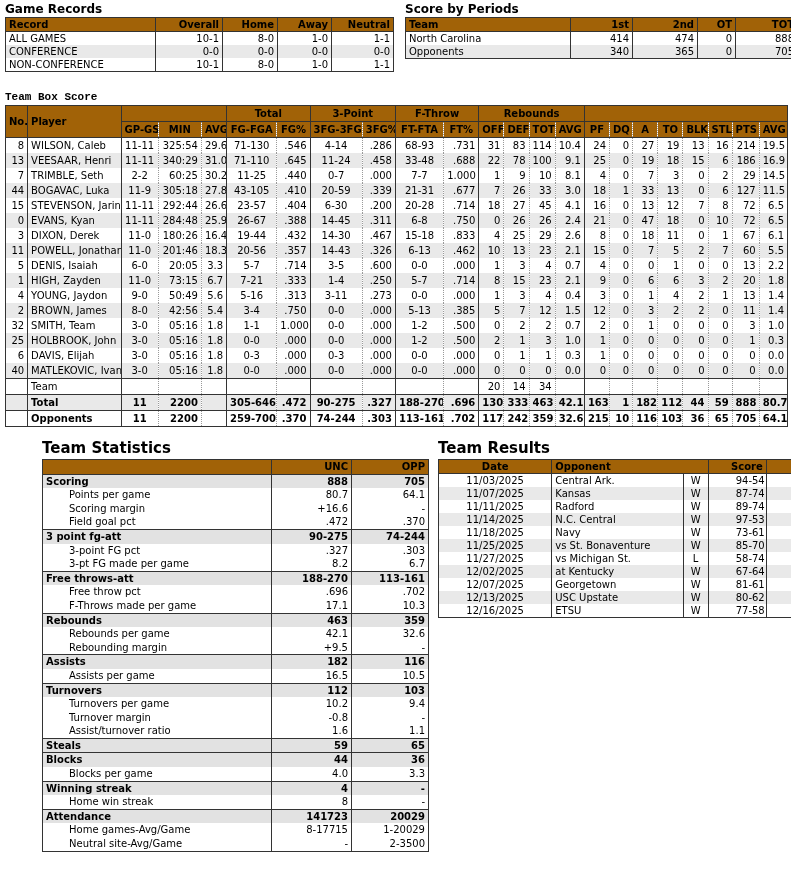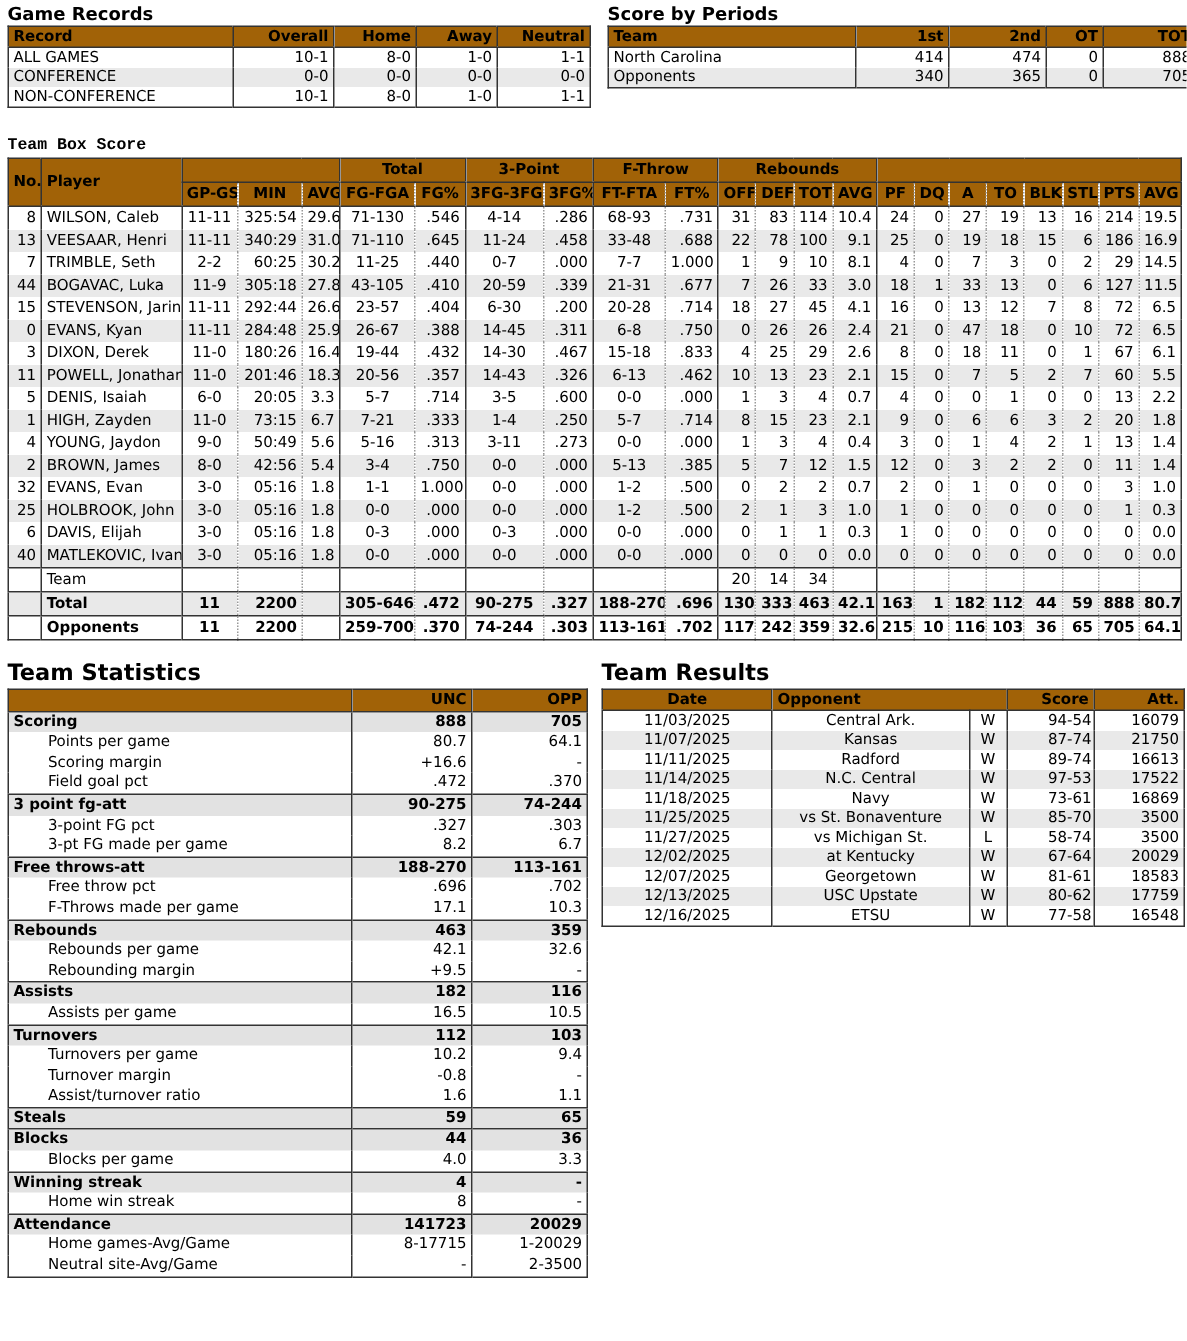--- a/index.html
+++ b/index.html
@@ -1,21 +1,21 @@
 <!DOCTYPE html>
 <html><head>
 <meta charset="utf-8">
 <style>
   html,body{margin:0;padding:0;background:#fff;}
   body{width:791px;height:894px;font-family:"DejaVu Sans","Liberation Sans",sans-serif;color:#000;overflow:hidden;}
   .page{padding:2px 3px 0 5px;}
   .row{display:flex;align-items:flex-start;}
   .top-left{width:389px;margin-right:11px;}
   .top-right{flex:1;}
-  .bot-left{width:386px;margin-right:10px;}
+  .bot-left{width:386px;margin-right:10px;margin-left:37px;}
   .bot-right{flex:1;}
   .section-title{font-weight:bold;font-size:12px;line-height:14px;margin:0 0 1px 0;}
   .mid-title{font-size:11px;margin-top:18px;font-family:Liberation Mono, monospace;}
   .big-title{font-size:15px;line-height:17px;margin-top:13px;margin-bottom:2px;}
   table{border-collapse:collapse;table-layout:fixed;font-size:10px;border:1px solid #333;}
   th,td{padding:1px 3px;line-height:12px;white-space:nowrap;overflow:hidden;}
   th{font-weight:bold;background:#a16207;}
   thead th{border-bottom:1px solid #333;}
   tbody tr:nth-child(even){background:#e9e9e9;}
 
@@ -56,21 +56,21 @@
   .ts .sub td:first-child{padding-left:26px;}
 
   
   .trs{width:389px;}
   .trs th,.trs td{line-height:11px;}
   .trs th+th,.trs td+td{border-left:1px solid #333;}
   .trs th:first-child{text-align:center;}
   .trs th:nth-child(2){text-align:left;}
   .trs th:nth-child(3),.trs th:nth-child(4){text-align:right;}
   .trs td:nth-child(1){text-align:center;}
-  .trs td:nth-child(2){text-align:center;}
+  .trs td:nth-child(2){text-align:left;}
   .trs td:nth-child(3){text-align:center;}
   .trs td:nth-child(4){text-align:right;padding-left:27px;}
   .trs td:nth-child(5){text-align:right;}
 </style>
 </head>
 <body>
 
 <div class="page">
 
   <div class="row">
@@ -515,21 +515,21 @@
           <td>0</td>
           <td>3</td>
           <td>2</td>
           <td>2</td>
           <td>0</td>
           <td>11</td>
           <td>1.4</td>
         </tr>
         <tr>
           <td>32</td>
-          <td>EVANS, Evan</td>
+          <td>SMITH, Team</td>
           <td>3-0</td>
           <td>05:16</td>
           <td>1.8</td>
           <td>1-1</td>
           <td>1.000</td>
           <td>0-0</td>
           <td>.000</td>
           <td>1-2</td>
           <td>.500</td>
           <td>0</td>

